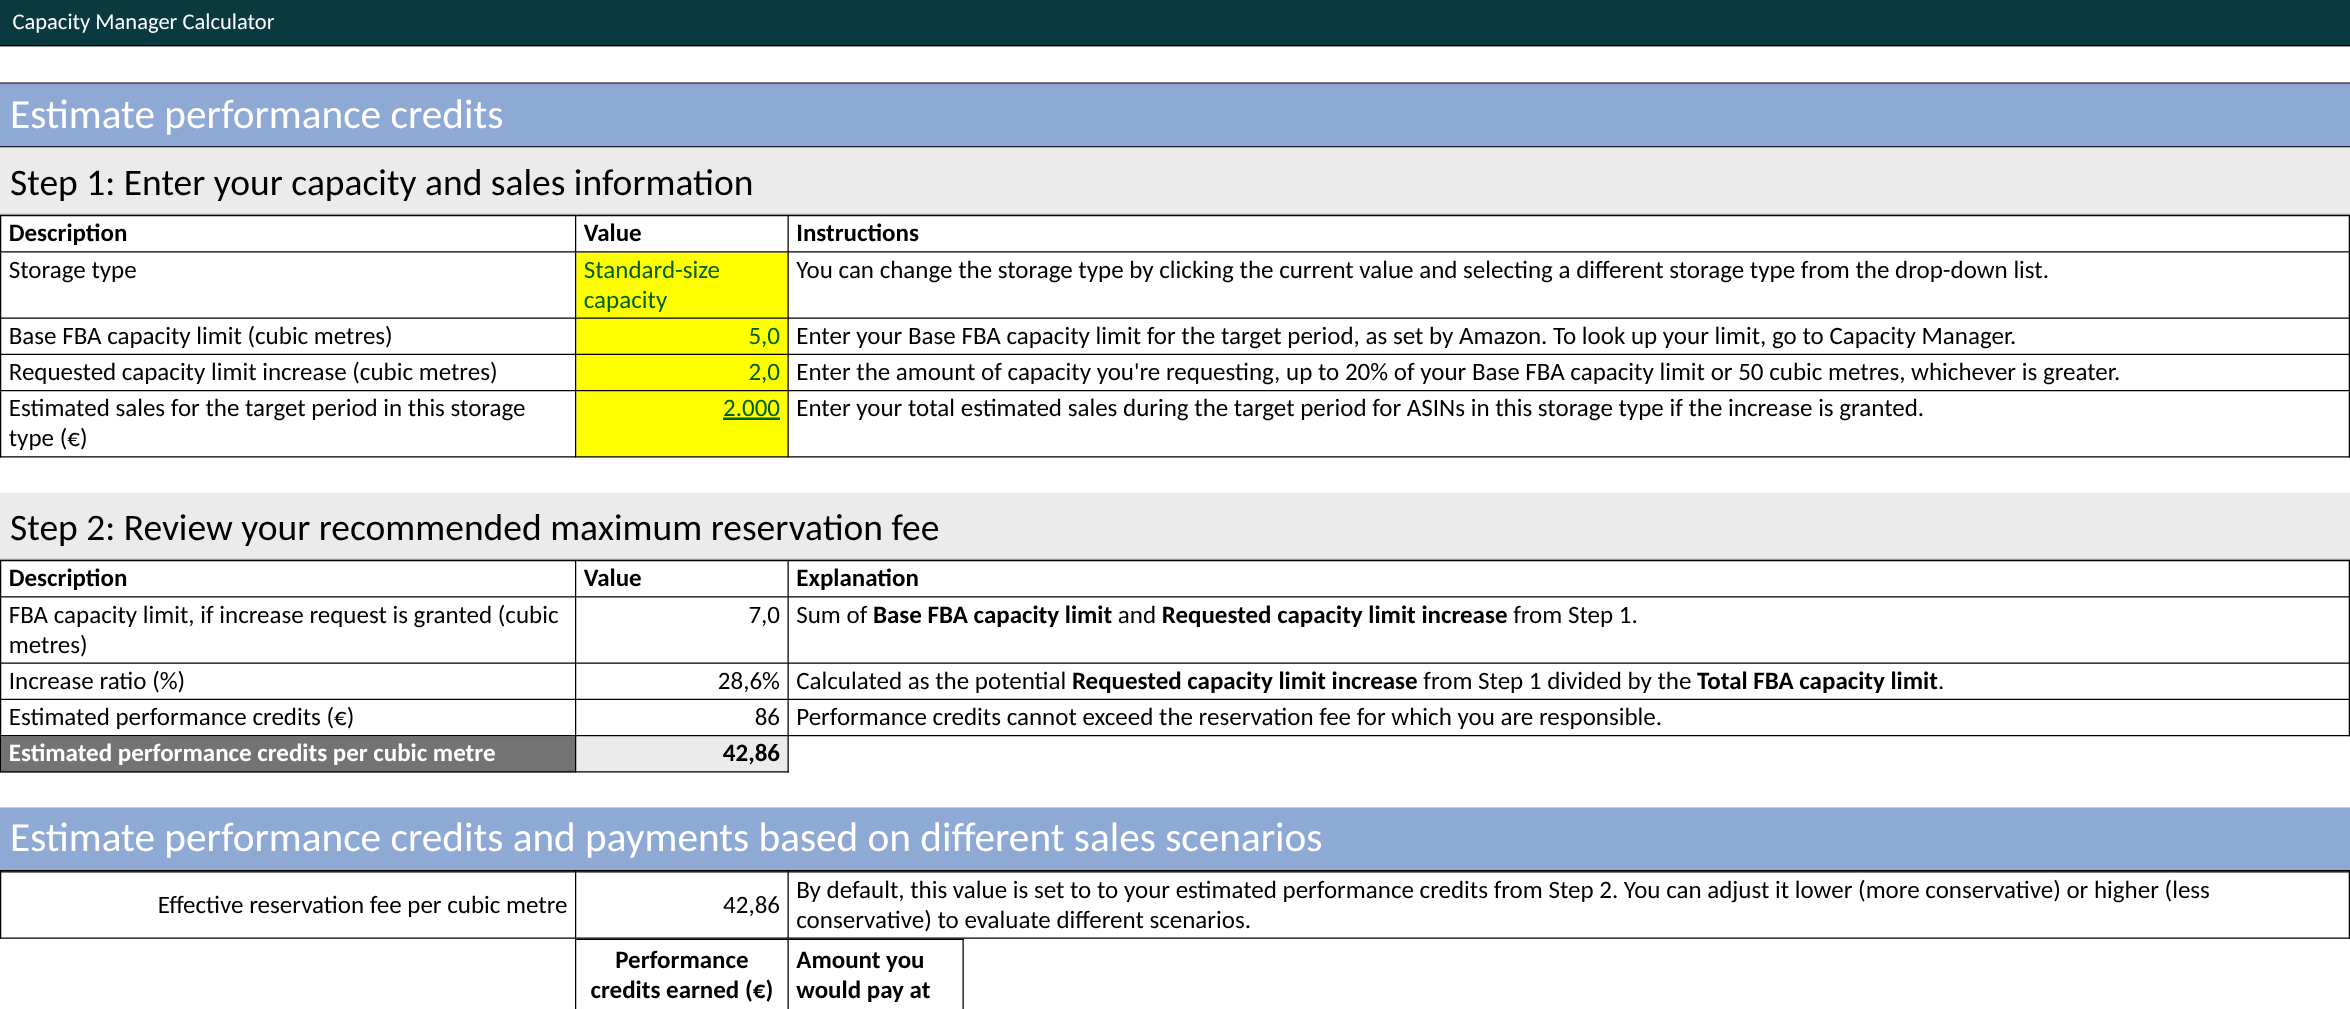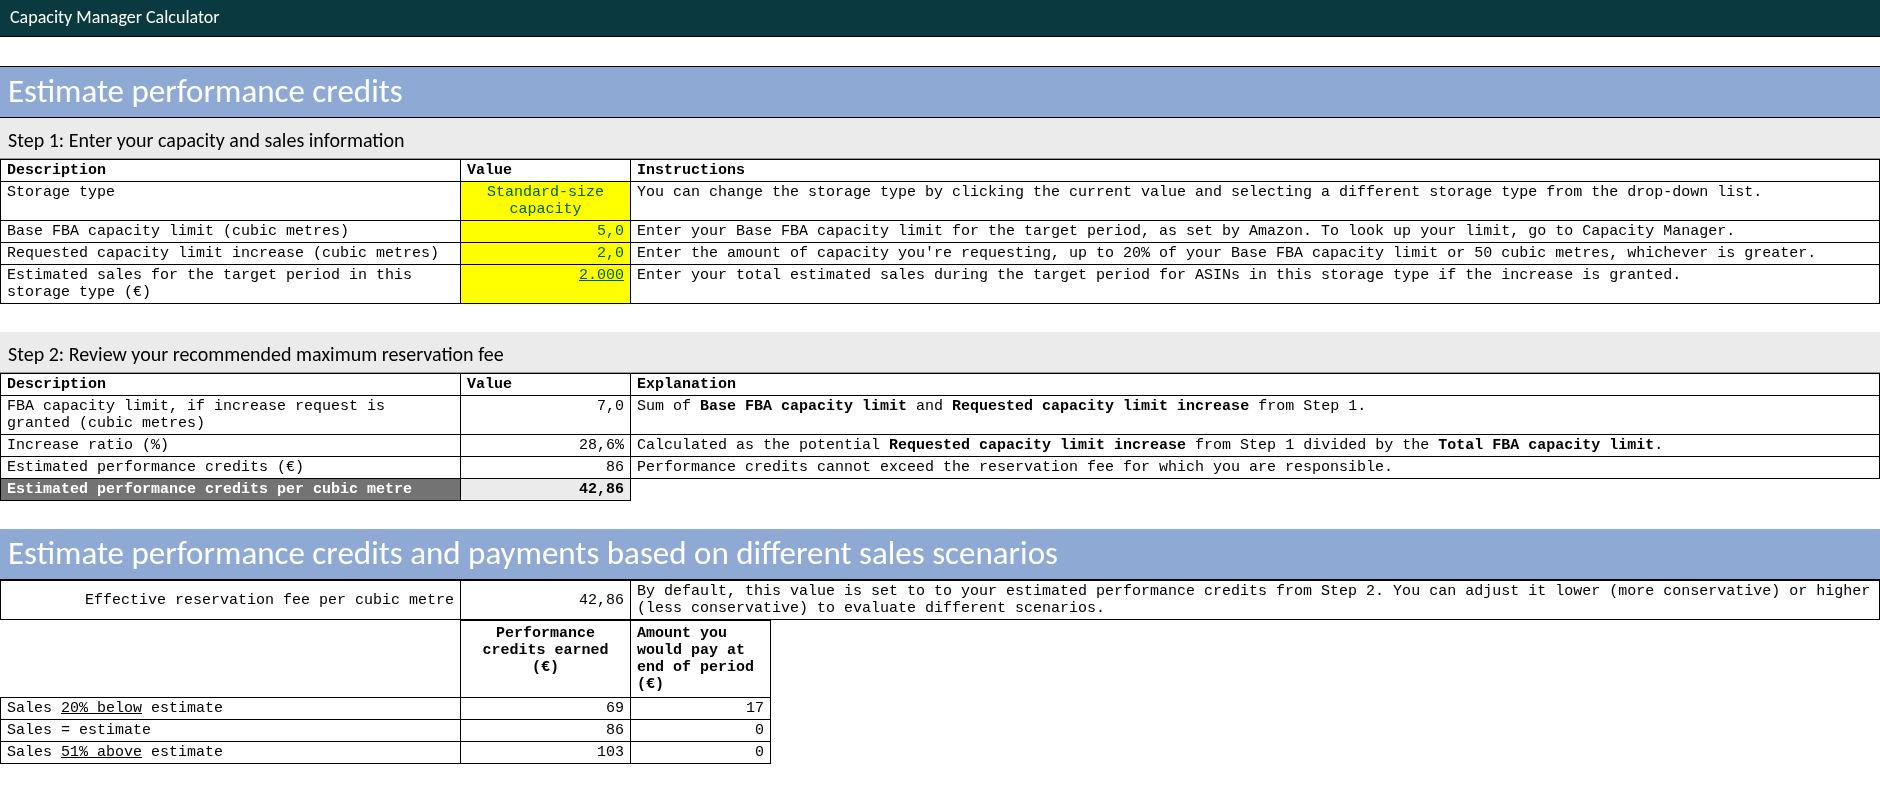--- a/index.html
+++ b/index.html
@@ -25,45 +25,44 @@
   .spacer { height: 30px; border-bottom: 1px solid #000; }
   .section-header {
     background: #8ea9d4;
     color: #fff;
     font-size: 33px;
     padding: 4px 8px 6px 8px;
     border-bottom: 1px solid #000;
   }
   .step-header {
     background: #ebebeb;
-    font-size: 20px;
+    font-size: 30px;
     padding: 10px 8px 6px 8px;
     border-bottom: 1px solid #999;
   }
   table {
     border-collapse: collapse;
     width: 100%;
     table-layout: fixed;
   }
   td, th {
     border: 1px solid #000;
     padding: 2px 6px;
-    font-size: 15px;
+    font-size: 20px;
     vertical-align: top;
     text-align: left;
     font-weight: normal;
-    font-family: Liberation Mono, monospace;
   }
   th { font-weight: bold; }
   .col-desc { width: 460px; }
   .col-val { width: 170px; }
   .col-instr { }
   .col-credits { width: 140px; }
   .val-right { text-align: right; }
-  .val-center { text-align: center; }
+  .val-center { text-align: left; }
   .yellow-cell { background: #ffff00; color: #006100; }
   .underline { text-decoration: underline; }
   .dark-row td { background: #737373; color: #fff; font-weight: bold; }
   .dark-row td.val-right { background: #ebebeb; color: #000; font-weight: bold; }
   .instr-cell { border-left: 1px solid #000; }
   .thead-mult th { text-align: center; font-weight: bold; vertical-align: top; padding: 4px 6px; }
   .gap { height: 28px; }
   b { font-weight: bold; }
 </style>
 </head>

